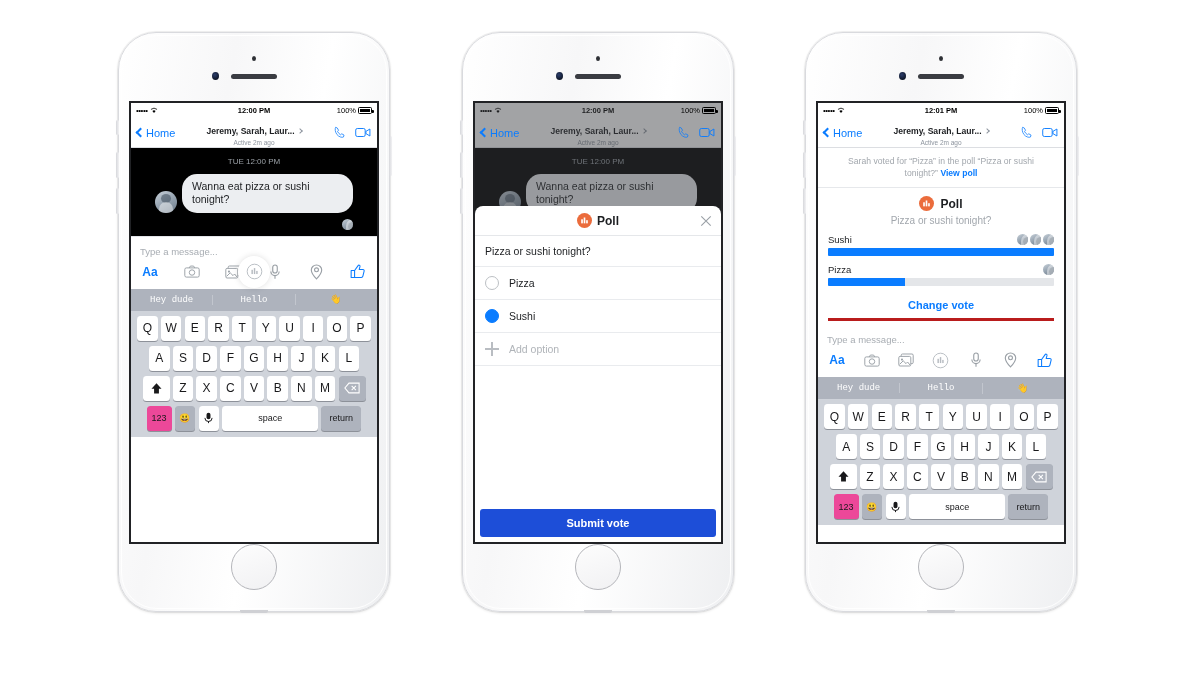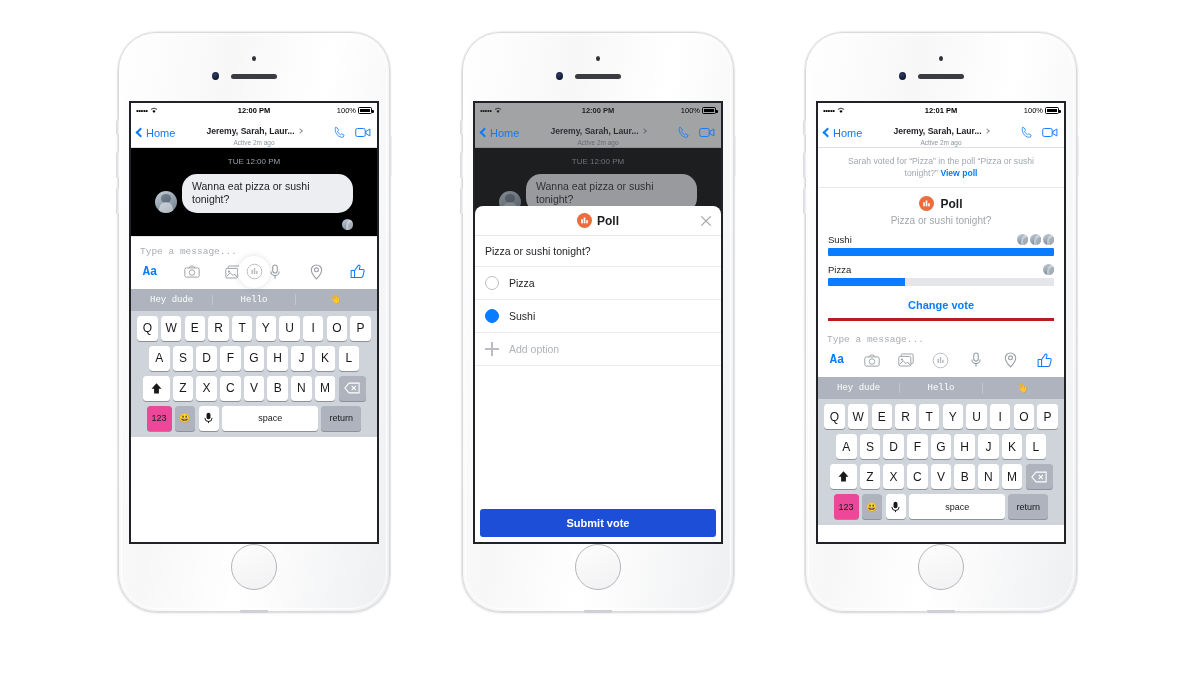--- a/index.html
+++ b/index.html
@@ -86,21 +86,21 @@
   .av:after{ content:""; position:absolute; left:4px; bottom:0; width:14px; height:11px;
              border-radius:7px 7px 0 0; background:rgba(255,255,255,.45); }
   .av:before{ content:""; position:absolute; left:6px; top:3px; width:10px; height:9px;
              border-radius:50%; background:rgba(60,75,90,.55); }
   .av.tiny { width:11px; height:11px; flex:0 0 11px; }
   .bubble { max-width:178px; border-radius:15px; padding:6px 10px; font-size:10.5px; line-height:1.28; }
   .bubble.in  { background:#eceef1; color:#1c1e21; margin-left:5px; }
   .bubble.out { background:#0a7cff; color:#fff; margin-right:4px; }
 
   
-  .composer { border-top:1px solid #e3e5e9; background:#fff;font-family:Liberation Mono, monospace; }
+  .composer { border-top:1px solid #e3e5e9; background:#fff; }
   .ph { font-size:9.5px; color:#a8adb3; padding:9px 9px 6px; }
   .icons { display:flex; align-items:center; justify-content:space-between;
            padding:0 10px 8px; position:relative; }
   .ic { width:18px; height:18px; display:flex; align-items:center; justify-content:center; }
   .poll-ring { position:absolute; left:50%; transform:translateX(-50%); top:-7px;
                width:32px; height:32px; border-radius:50%; background:#fff;
                box-shadow:0 0 6px rgba(0,0,0,.13); display:flex; align-items:center; justify-content:center; }
 
   
   .suggest { height:22px; background:#aeb3bd; display:flex; align-items:center;font-family:Liberation Mono, monospace; }

